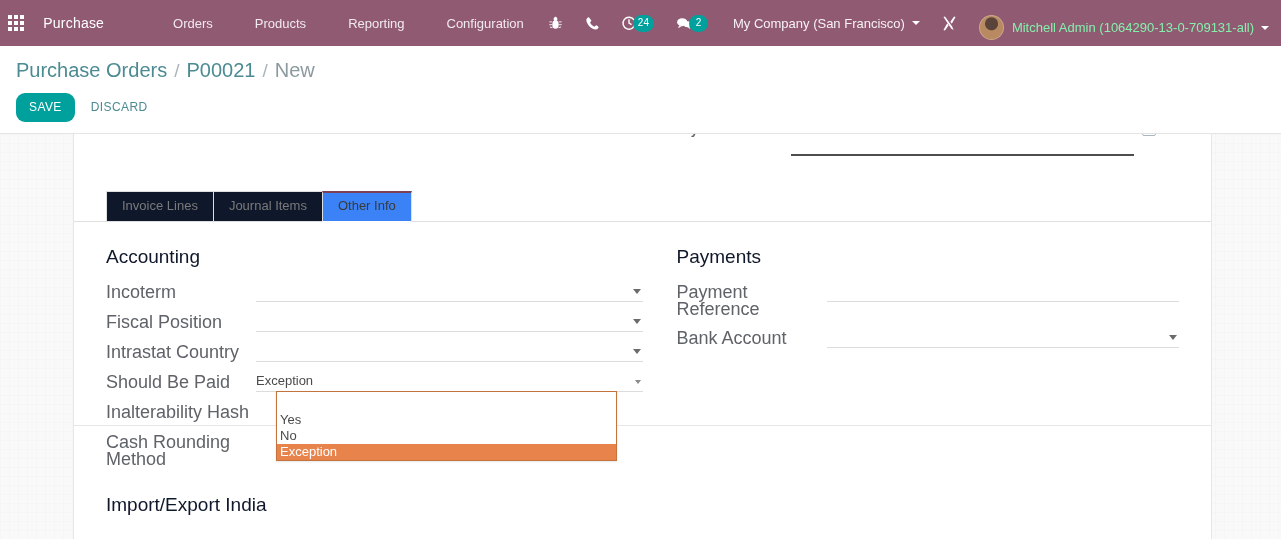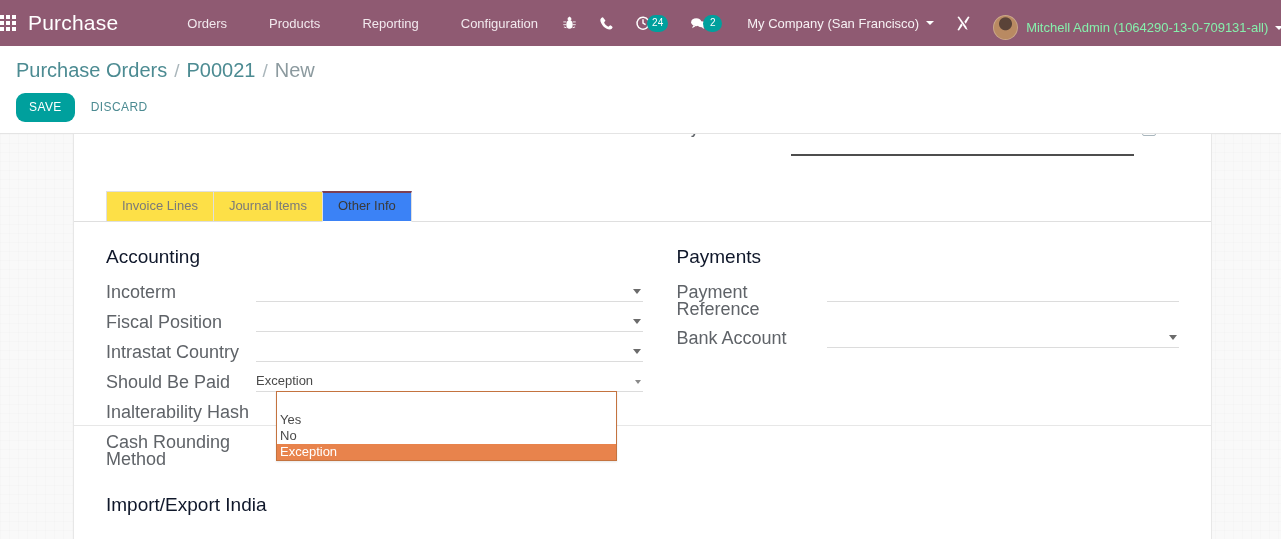--- a/index.html
+++ b/index.html
@@ -41,21 +41,21 @@
     grid-template-rows: repeat(3, 4px);
     gap: 2px;
   }
   .grid-icon i {
     display: block;
     width: 4px;
     height: 4px;
     background: #ffffff;
   }
   .brand {
-    font-size: 21px;
+    font-size: 14px;
     color: #ffffff;
     padding: 0 14px 0 12px;
     white-space: nowrap;
     letter-spacing: .2px;
   }
   .menu-items {
     display: flex;
     align-items: center;
     gap: 16px;
     margin-left: 42px;
@@ -288,21 +288,21 @@
     display: flex;
     align-items: flex-end;
     padding-left: 32px;
     border-bottom: 1px solid #dfdfdf;
     height: 31px;
     box-sizing: border-box;
   }
   .tab {
     border: 1px solid #dfdfdf;
     border-bottom: 1px solid #dfdfdf;
-    background: #fde047;
+    background: #0f172a;
     padding: 6px 15px 7px;
     font-size: 13px;
     color: #7a7a7a;
     cursor: pointer;
     margin-bottom: -1px;
     margin-right: -1px;
     line-height: 16px;
     white-space: nowrap;
   }
   .tab.active {

